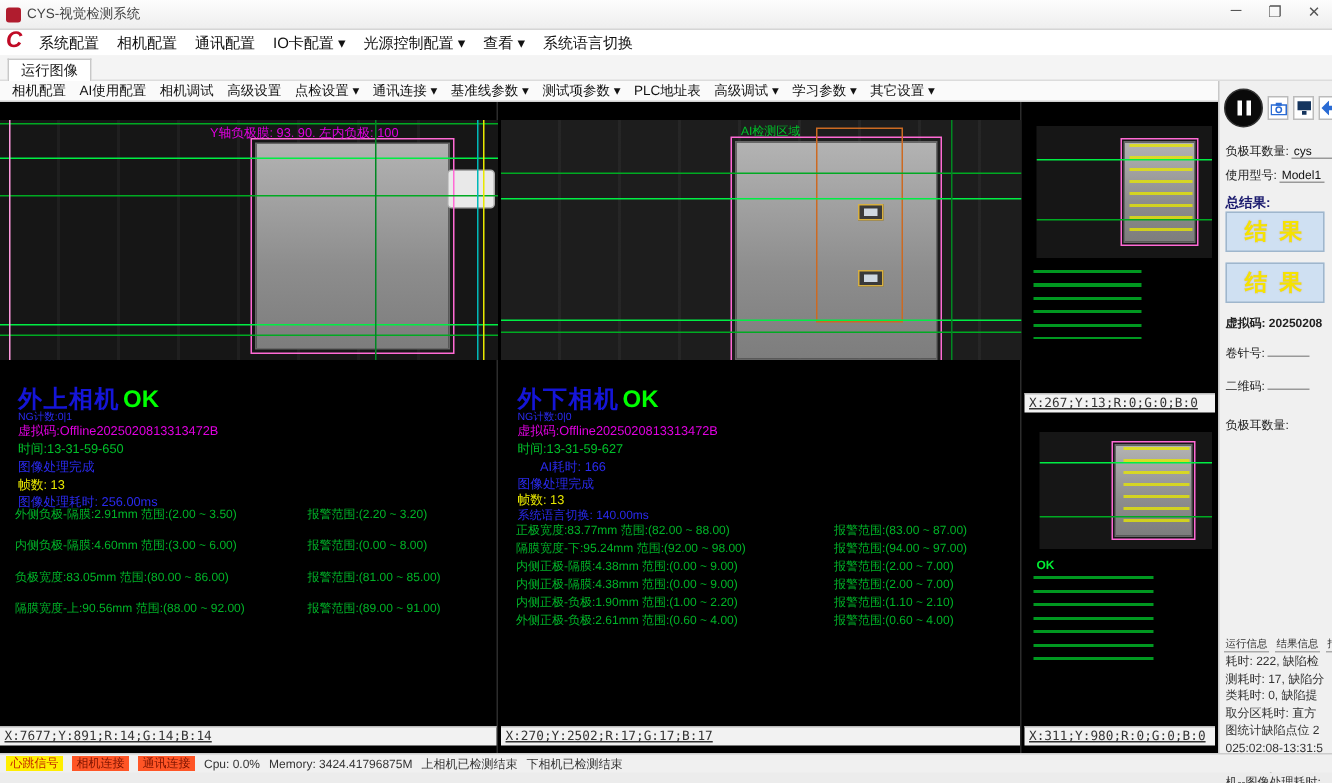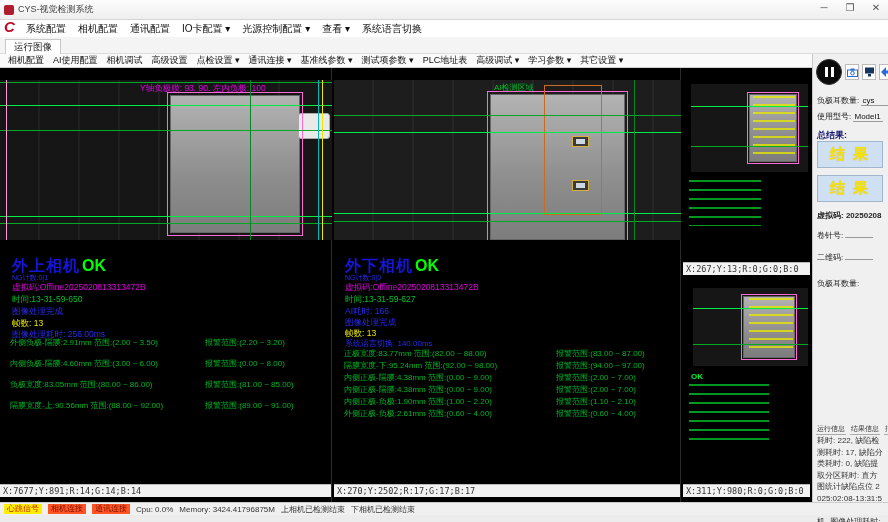--- a/index.html
+++ b/index.html
@@ -47,21 +47,21 @@
   .spot::after { content:""; position:absolute; left:3px; top:2px; width:9px; height:5px; background:#cfd8e2; }
 
   .ptitle { position:absolute; font-size:16px; font-weight:bold; color:#1515d8; letter-spacing:1px; white-space:nowrap; }
   .ptitle .ok { color:#00ff00; margin-left:2px; letter-spacing:0; }
   .tline { position:absolute; font-size:8.5px; white-space:nowrap; }
   .c-blue { color:#2a2aee; } .c-mag { color:#e000e0; } .c-green { color:#00c02a; }
   .c-yel { color:#e8e800; }
   .mrow { position:absolute; left:10px; right:4px; font-size:8px; color:#00b428; white-space:nowrap; }
   .mrow .al { position:absolute; }
   .coordbar { position:absolute; left:0; width:100%; height:13px; background:#f2f2f2; border-top:1px solid #bbb;
-    font-family:"DejaVu Sans Mono", monospace; font-size:8.5px; color:#333; padding:1px 3px; }
+    font-family:"DejaVu Sans Mono", monospace; font-size:8.5px; color:#333; padding:1px 3px;text-decoration:underline; }
 
   .mini-text { position:absolute; background:repeating-linear-gradient(180deg, rgba(232,232,0,0.85) 0 2px, transparent 2px 8px); opacity:.9; }
   .mini-green { position:absolute; background:repeating-linear-gradient(180deg, rgba(0,190,40,0.8) 0 2px, transparent 2px 9px); }
   .mini-ok { position:absolute; color:#00ee33; font-size:8px; font-weight:bold; }
 
   
   .sidebar { position:absolute; left:812px; top:54px; width:76px; height:448px; background:#f0f0f0; border-left:1px solid #c8c8c8; }
   .sb-btns { position:absolute; left:3px; top:5px; display:flex; align-items:center; gap:3px; }
   .btn-pause { width:26px; height:26px; border-radius:50%; background:#0a0a0a; border:1px solid #333;
     display:flex; align-items:center; justify-content:center; gap:3px; }
@@ -194,21 +194,21 @@
         <div class="spot" style="left:238px; top:100px; width:17px; height:11px;"></div>
         <div class="tline c-green" style="left:160px; top:2px; font-size:8px;">AI检测区域</div>
       </div>
 
       <div class="ptitle" style="left:11px; top:188px;">
         <span>外下相机</span><span class="ok">OK</span>
       </div>
       <div class="tline c-blue" style="left:11px; top:205px; font-size:7px;">NG计数:0|0</div>
       <div class="tline c-mag" style="left:11px; top:214px;">虚拟码:Offline2025020813313472B</div>
       <div class="tline c-green" style="left:11px; top:226px;">时间:13-31-59-627</div>
-      <div class="tline c-blue" style="left:11px; top:238px;">AI耗时: 166</div>
+      <div class="tline c-blue" style="left:26px; top:238px;">AI耗时: 166</div>
       <div class="tline c-blue" style="left:11px; top:249px;">图像处理完成</div>
       <div class="tline c-yel" style="left:11px; top:260px;">帧数: 13</div>
       <div class="tline c-blue" style="left:11px; top:270px; font-size:8px;">系统语言切换: 140.00ms</div>
 
       <div class="mrow" style="top:280px;">
         <span>正极宽度:83.77mm 范围:(82.00 ~ 88.00)</span>
         <span class="al" style="left:212px;">报警范围:(83.00 ~ 87.00)</span>
       </div>
       <div class="mrow" style="top:292px;">
         <span>隔膜宽度-下:95.24mm 范围:(92.00 ~ 98.00)</span>

